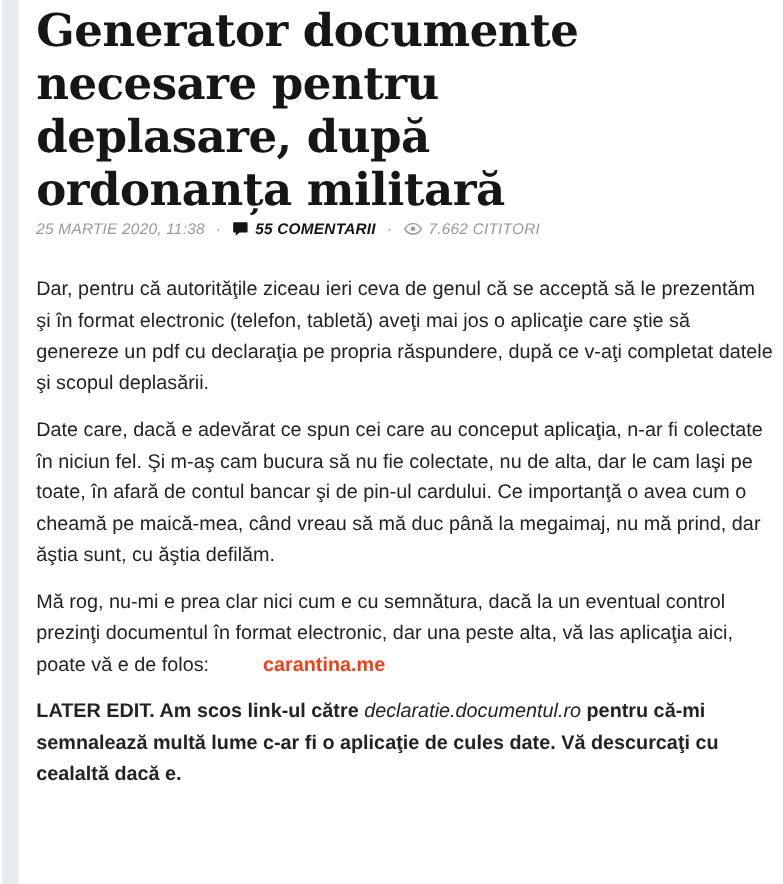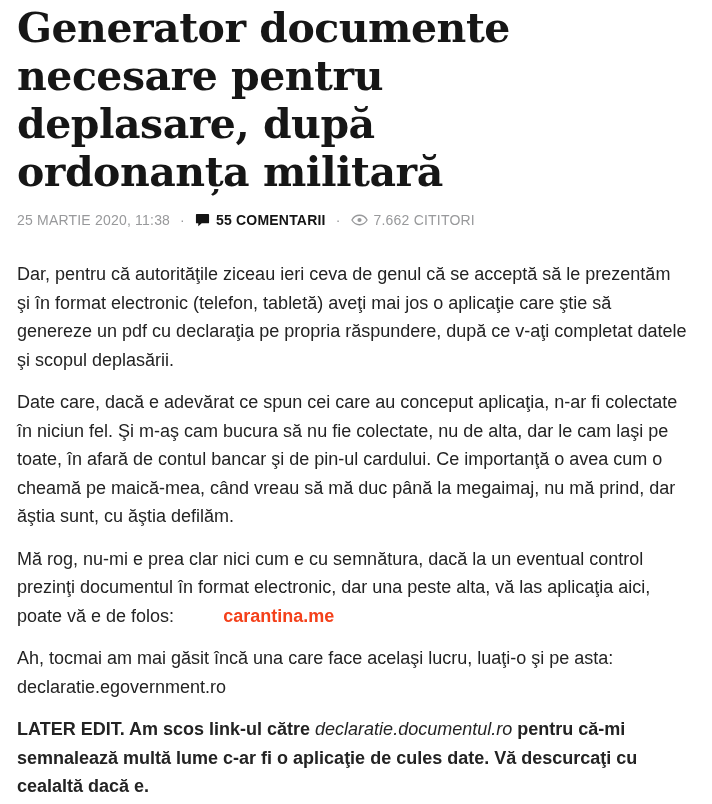--- a/index.html
+++ b/index.html
@@ -25,45 +25,46 @@
     position: absolute;
     left: 2px;
     top: 0;
     width: 15px;
     height: 804px;
     background: var(--gutter);
   }
 
   .page {
     position: absolute;
-    left: 2px;
+    left: 18px;
     top: 0;
     width: 611px;
     height: 804px;
     padding: 4px 8px 0 15px;
     background: #ffffff;
   }
 
   h1.title {
     font-family: "DejaVu Serif", "Liberation Serif", serif;
     font-weight: 700;
     font-size: 41px;
     line-height: 48px;
     letter-spacing: -0.5px;
     color: var(--title-text);
   }
 
   .meta {
-    margin-top: 16px;
+    margin-top: 4px;
     display: flex;
     align-items: center;
     font-size: 14px;
     letter-spacing: 0.2px;
     color: var(--meta-muted);
     white-space: nowrap;
+    font-style: italic;
   }
 
   .meta .sep {
     margin: 0 10px;
     color: var(--meta-muted);
   }
 
   .meta .group {
     display: inline-flex;
     align-items: center;
@@ -128,17 +129,16 @@
         </svg>
       </span>
       <span>7.662 CITITORI</span>
     </span>
   </div>
 
   <div class="article-body">
     <p>Dar, pentru că autorităţile ziceau ieri ceva de genul că se acceptă să le prezentăm şi în format electronic (telefon, tabletă) aveţi mai jos o aplicaţie care ştie să genereze un pdf cu declaraţia pe propria răspundere, după ce v-aţi completat datele şi scopul deplasării.</p>
     <p>Date care, dacă e adevărat ce spun cei care au conceput aplicaţia, n-ar fi colectate în niciun fel. Şi m-aş cam bucura să nu fie colectate, nu de alta, dar le cam laşi pe toate, în afară de contul bancar şi de pin-ul cardului. Ce importanţă o avea cum o cheamă pe maică-mea, când vreau să mă duc până la megaimaj, nu mă prind, dar ăştia sunt, cu ăştia defilăm.</p>
     <p><span>Mă rog, nu-mi e prea clar nici cum e cu semnătura, dacă la un eventual control prezinţi documentul în format electronic, dar una peste alta, vă las aplicaţia aici, poate vă e de folos: </span><a class="inline-link">carantina.me</a></p>
-    <p>Ah, tocmai am mai găsit încă una care face acelaşi lucru, luaţi-o şi pe asta: declaratie.egovernment.ro</p>
     <p class="later-edit"><strong>LATER EDIT. Am scos link-ul către </strong><em>declaratie.documentul.ro</em><strong> pentru că-mi semnalează multă lume c-ar fi o aplicaţie de cules date. Vă descurcaţi cu cealaltă dacă e.</strong></p>
   </div>
 
 </main>
 
 </body></html>

